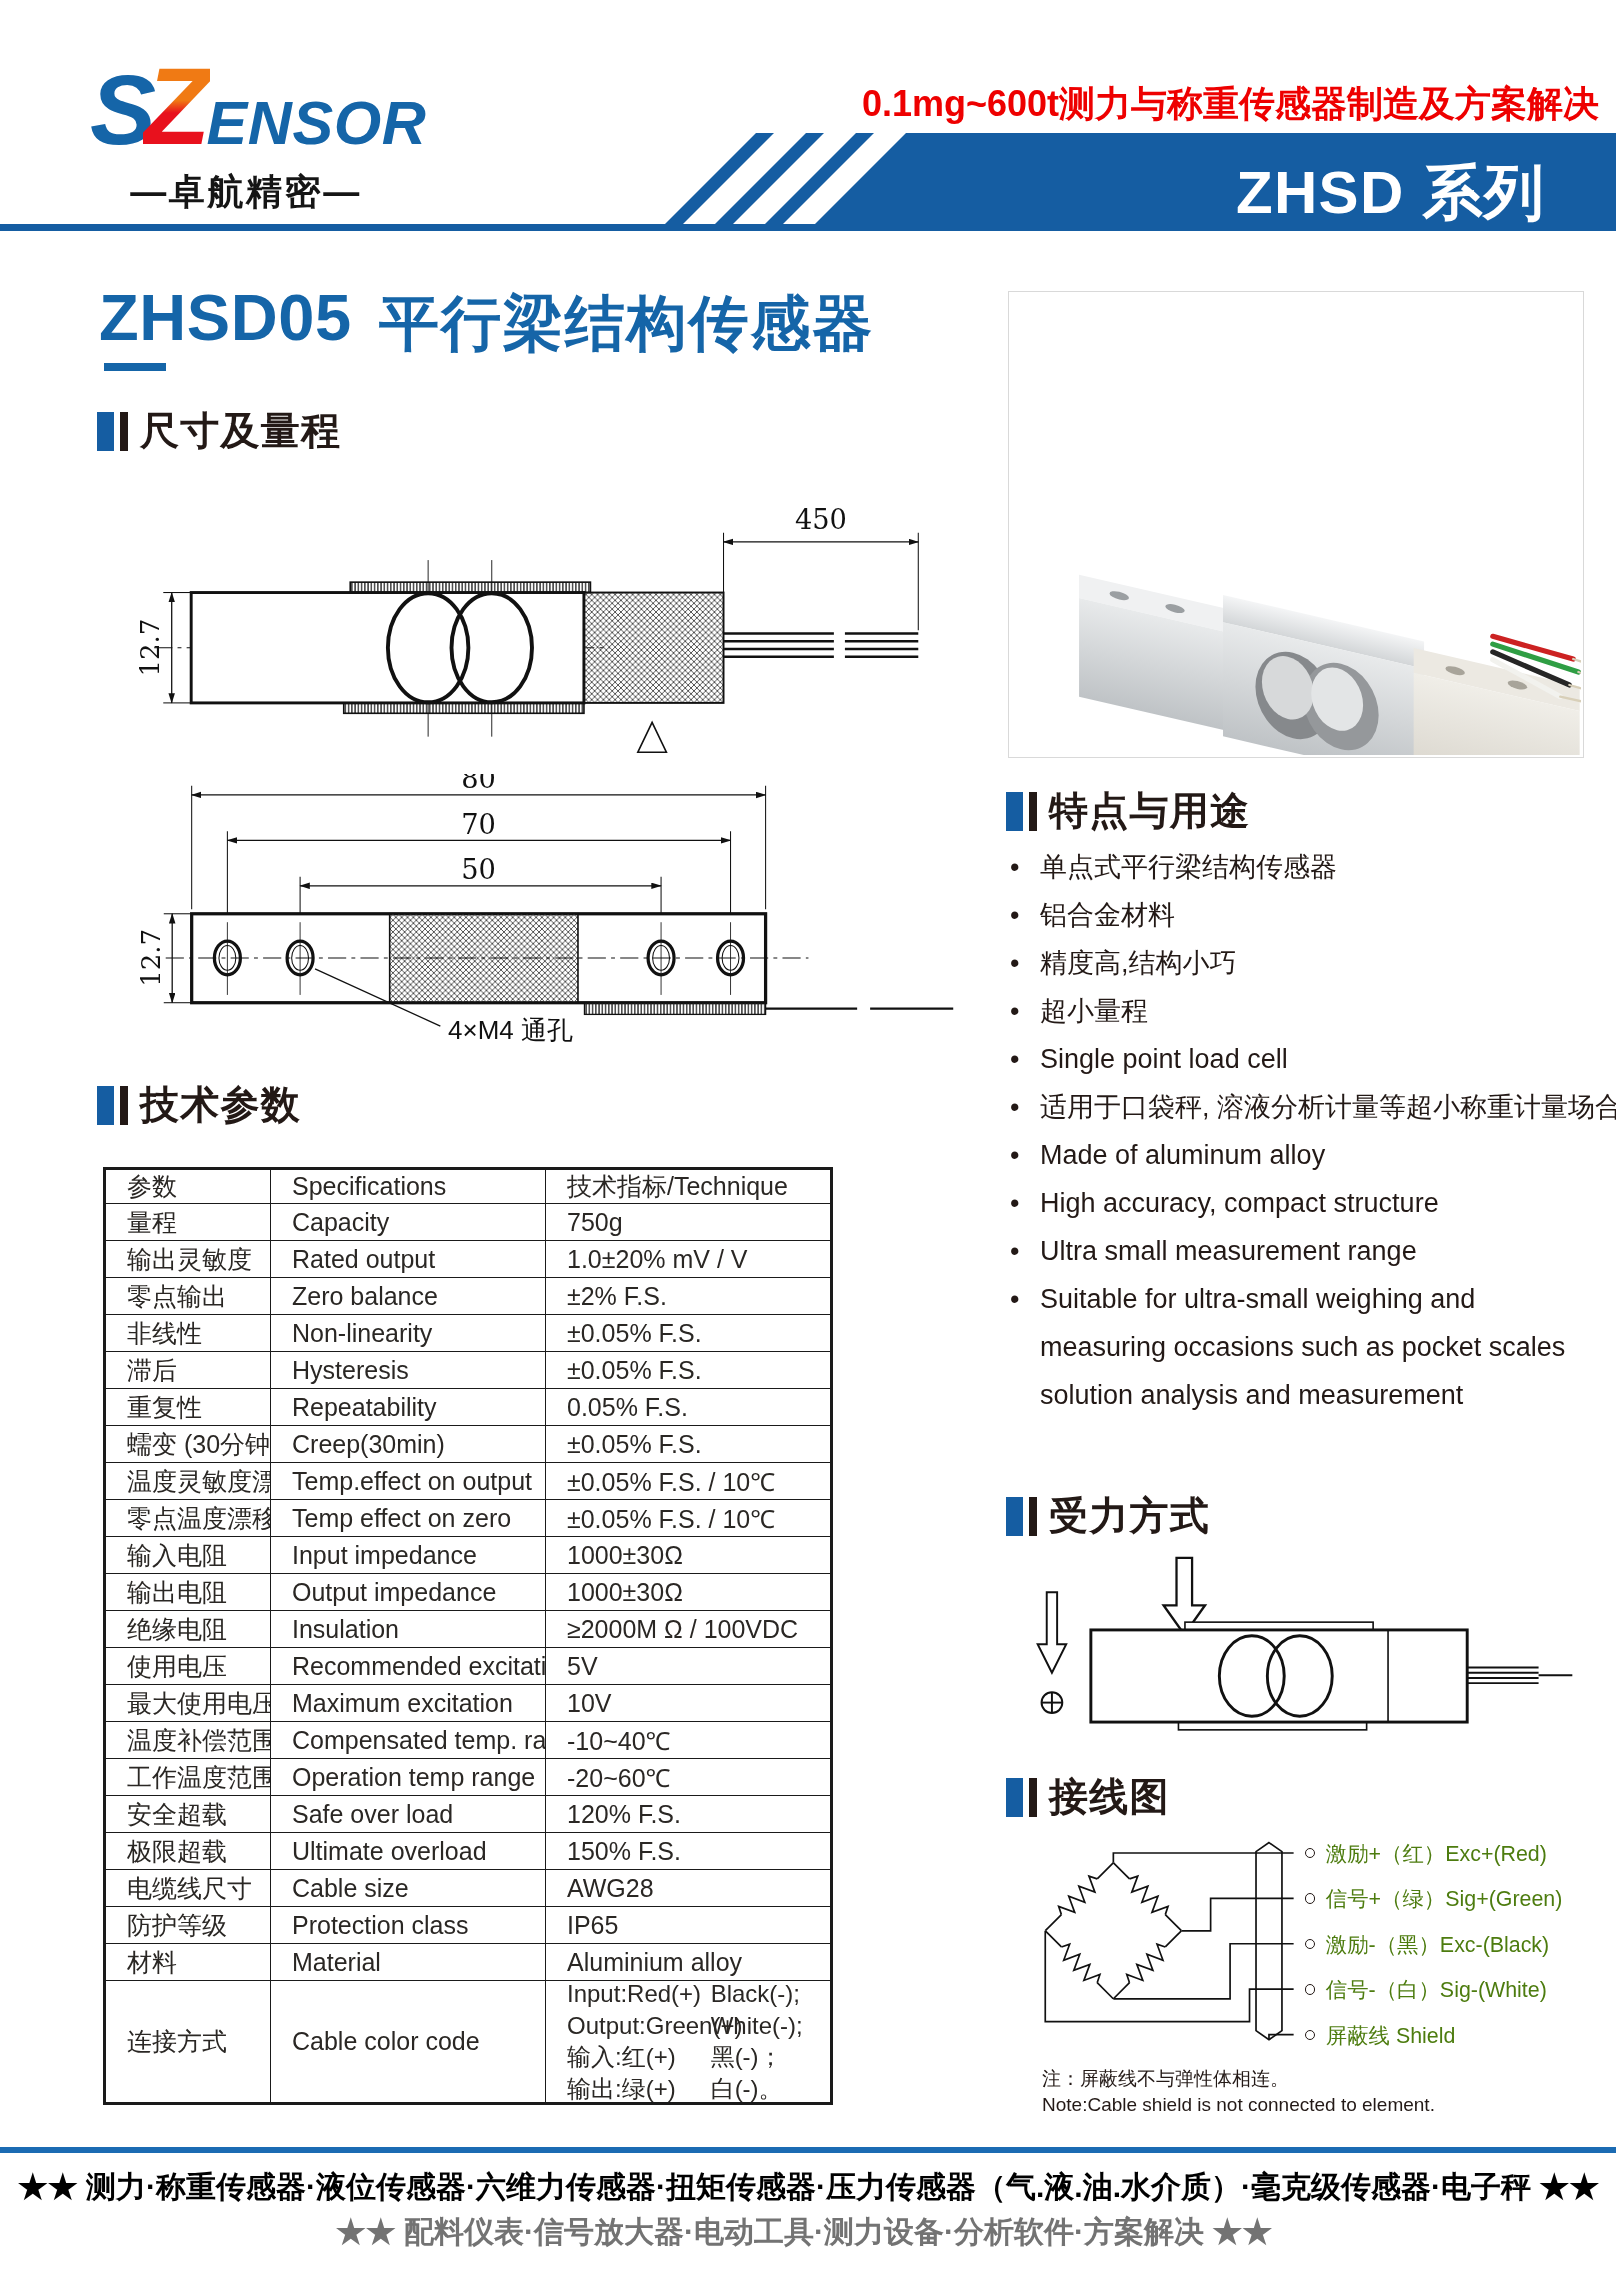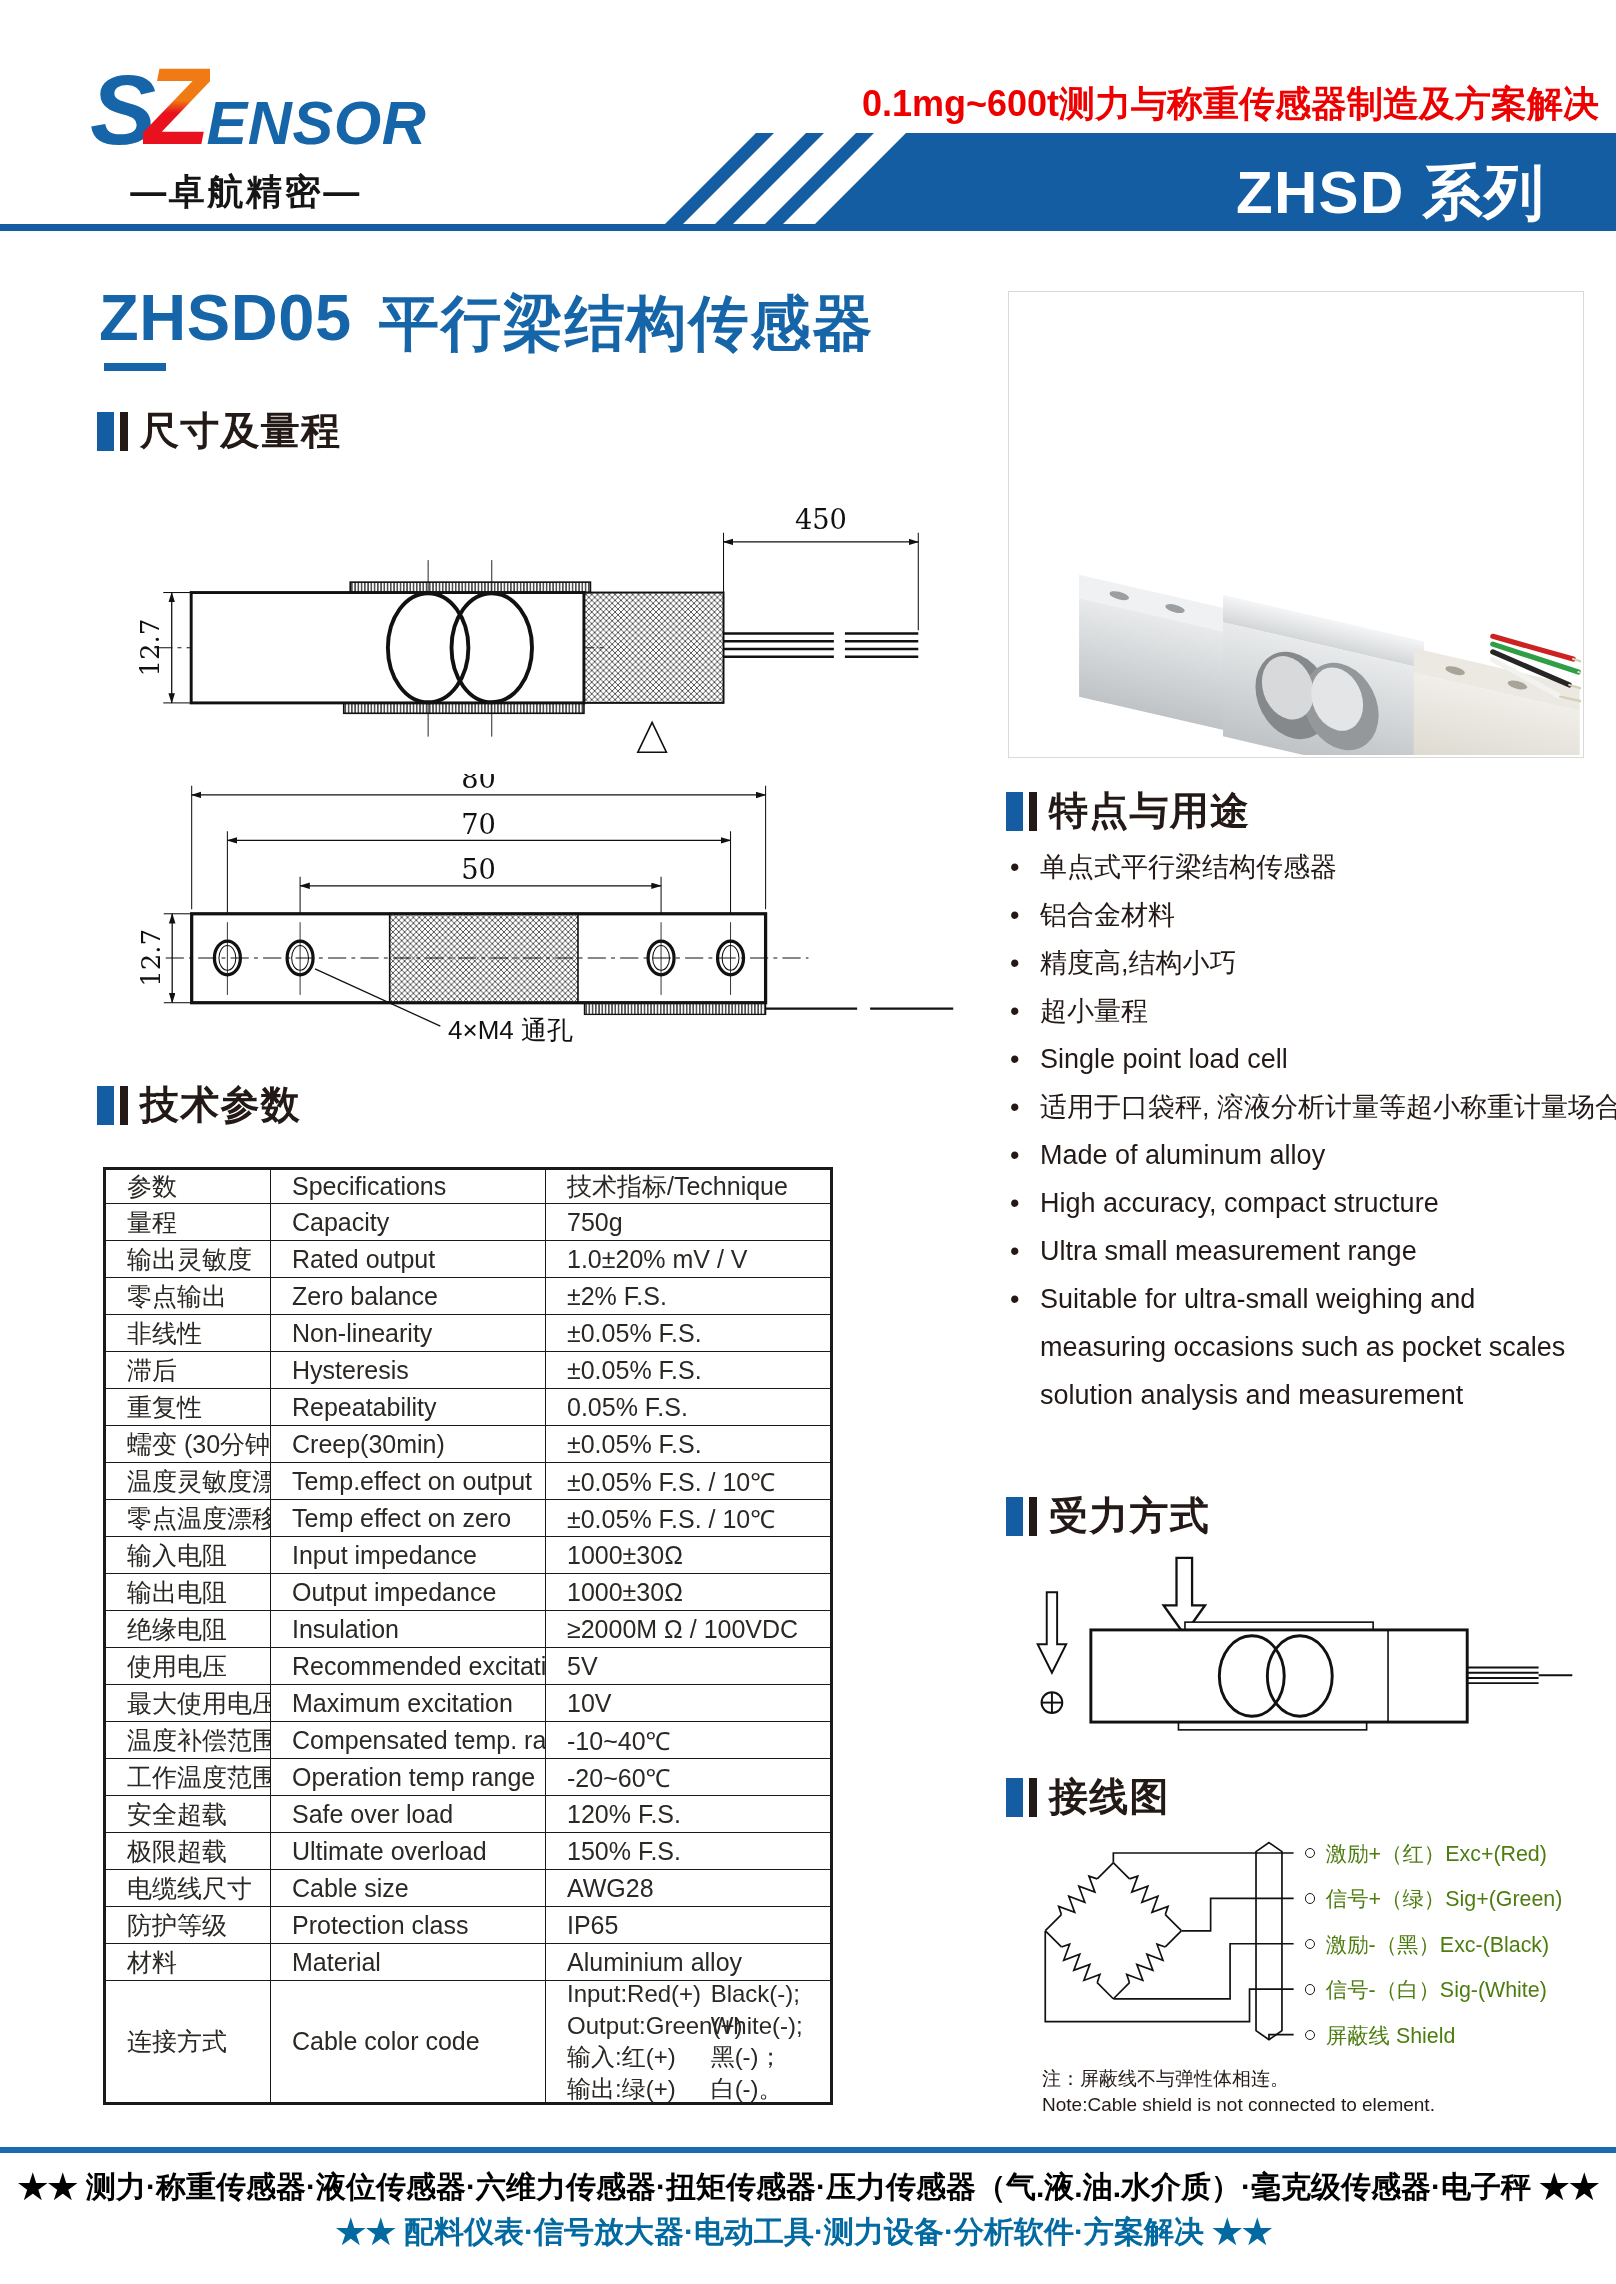--- a/index.html
+++ b/index.html
@@ -62,21 +62,21 @@
   
   .wire-labels{left:289px;top:0;}
   .wire-row{display:flex;align-items:center;height:26px;margin-bottom:19.5px;white-space:nowrap;
             font-size:21.4px;color:#4d7c0f;}
   .wire-dot{width:8.4px;height:8.4px;border:1.9px solid #231916;border-radius:50%;margin-right:10.4px;flex:0 0 auto;}
   .wire-note{left:26px;top:226px;font-size:19px;line-height:26px;color:#231916;white-space:nowrap;}
 
   
   .footer-line{left:0;top:2147px;width:1617px;height:5.8px;background:#1b6bb3;}
   .footer-t1{left:0;top:2167px;width:1617px;text-align:center;font-size:30px;font-weight:700;color:#000;white-space:nowrap;}
-  .footer-t2{left:0;top:2212px;width:1608px;text-align:center;font-size:30px;font-weight:700;color:#0369a1;white-space:nowrap;}
+  .footer-t2{left:0;top:2212px;width:1608px;text-align:center;font-size:30px;font-weight:700;color:#737373;white-space:nowrap;}
 </style>
 </head>
 <body>
 
 <div id="page">
 
   <div class="abs logo">
     <div class="logo-row"><span class="logo-s">S</span><span class="logo-z">Z</span><span class="logo-ensor">ENSOR</span></div>
     <div class="logo-sub">—卓航精密—</div>
   </div>

